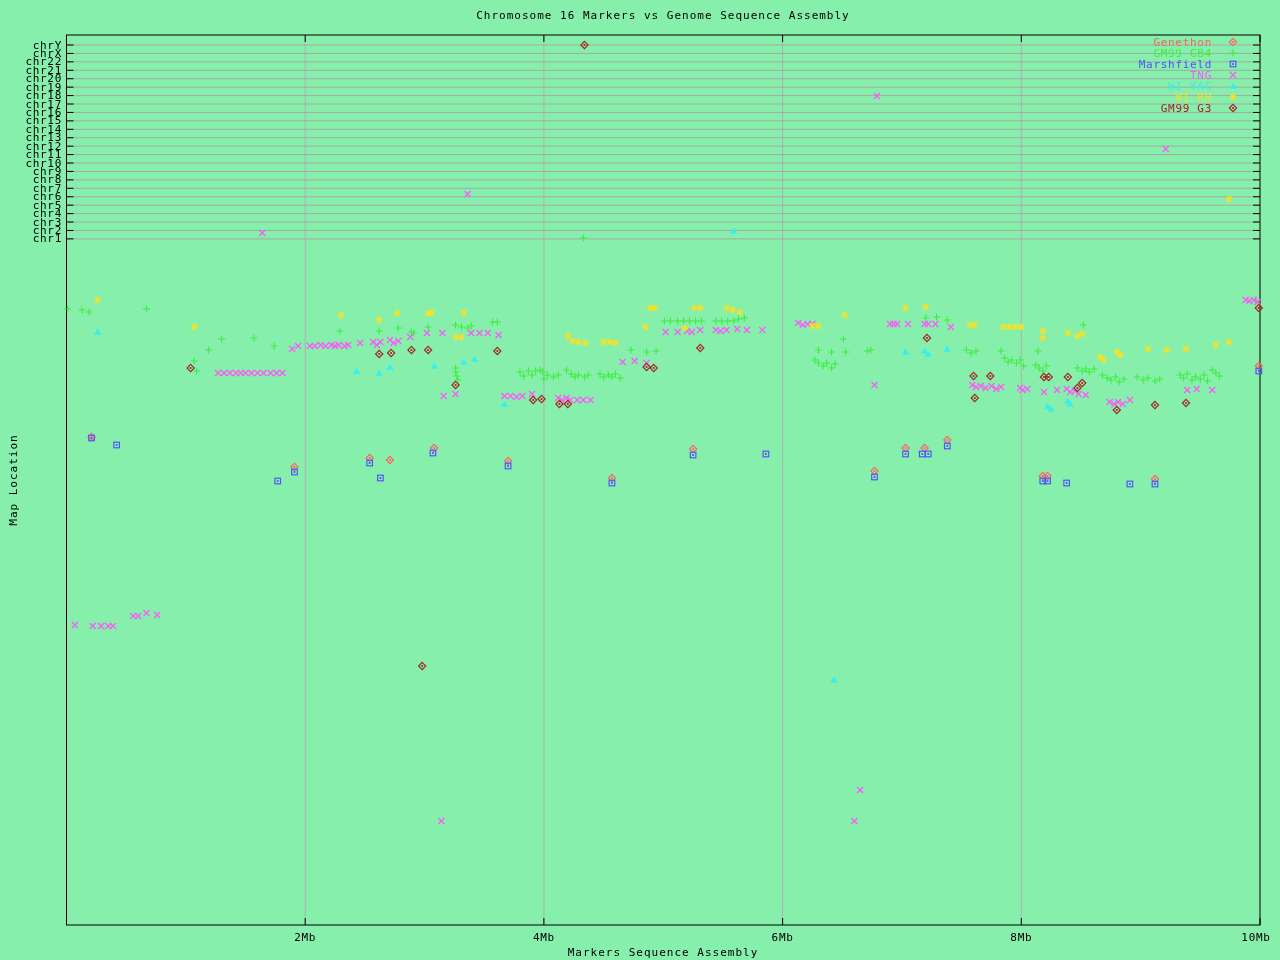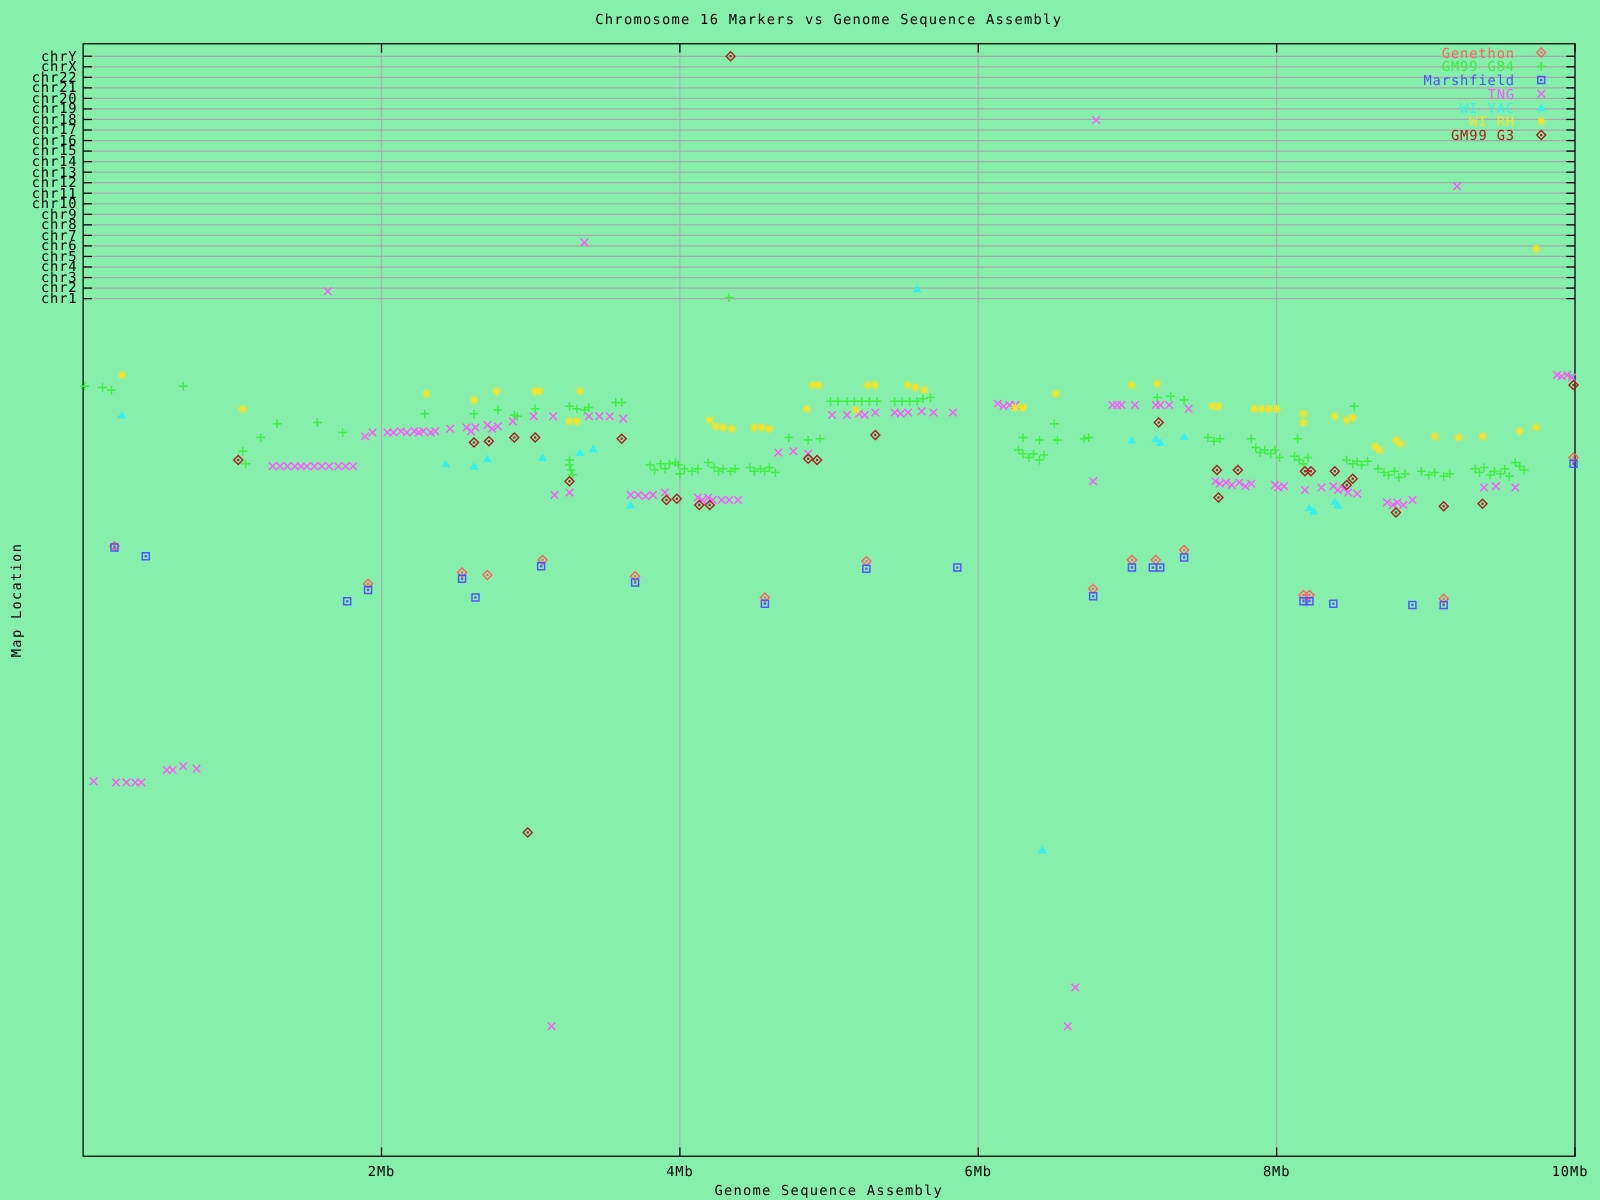--- a/index.html
+++ b/index.html
@@ -12,21 +12,21 @@
   .y-label{position:absolute;top:480px;left:13px;transform:translate(-50%,-50%) rotate(-90deg);
            font-size:11px;letter-spacing:1px;white-space:nowrap;}
   svg{position:absolute;top:0;left:0;font-family:"DejaVu Sans Mono",monospace;}
 </style>
 </head>
 <body>
 
 <div class="canvas">
   <div class="chart-title">Chromosome 16 Markers vs Genome Sequence Assembly</div>
   <div class="y-label">Map Location</div>
-  <div class="x-label">Genome Sequence Assembly</div>
+  <div class="x-label">Markers Sequence Assembly</div>
   <svg id="plot" width="1280" height="960" viewBox="0 0 1280 960">
       <g>
         <line x1="305.2" y1="35" x2="305.2" y2="925" stroke="#b0b0b0" stroke-width="1"></line>
         <line x1="543.9" y1="35" x2="543.9" y2="925" stroke="#b0b0b0" stroke-width="1"></line>
         <line x1="782.5999999999999" y1="35" x2="782.5999999999999" y2="925" stroke="#b0b0b0" stroke-width="1"></line>
         <line x1="1021.3" y1="35" x2="1021.3" y2="925" stroke="#b0b0b0" stroke-width="1"></line>
       </g>
       <g>
         <line x1="66.5" y1="45" x2="1260" y2="45" stroke="#a8a8a8" stroke-width="1"></line>
         <line x1="66.5" y1="45" x2="73.5" y2="45" stroke="#000" stroke-width="1"></line>

